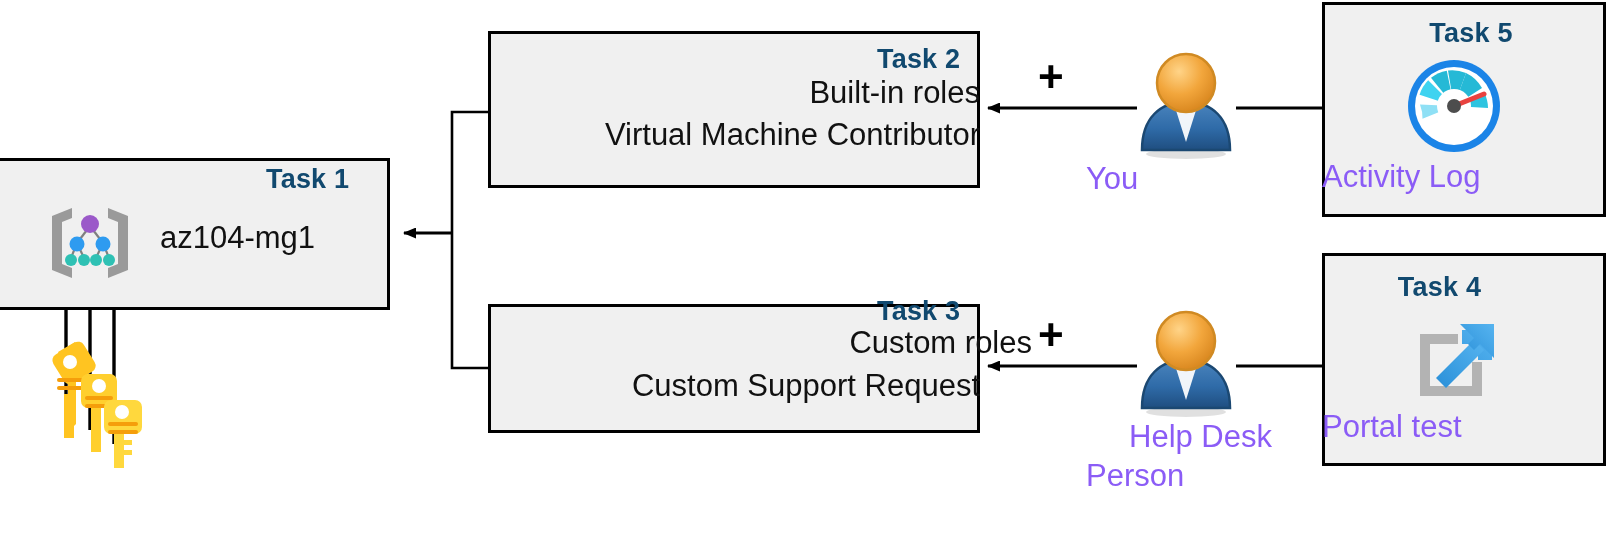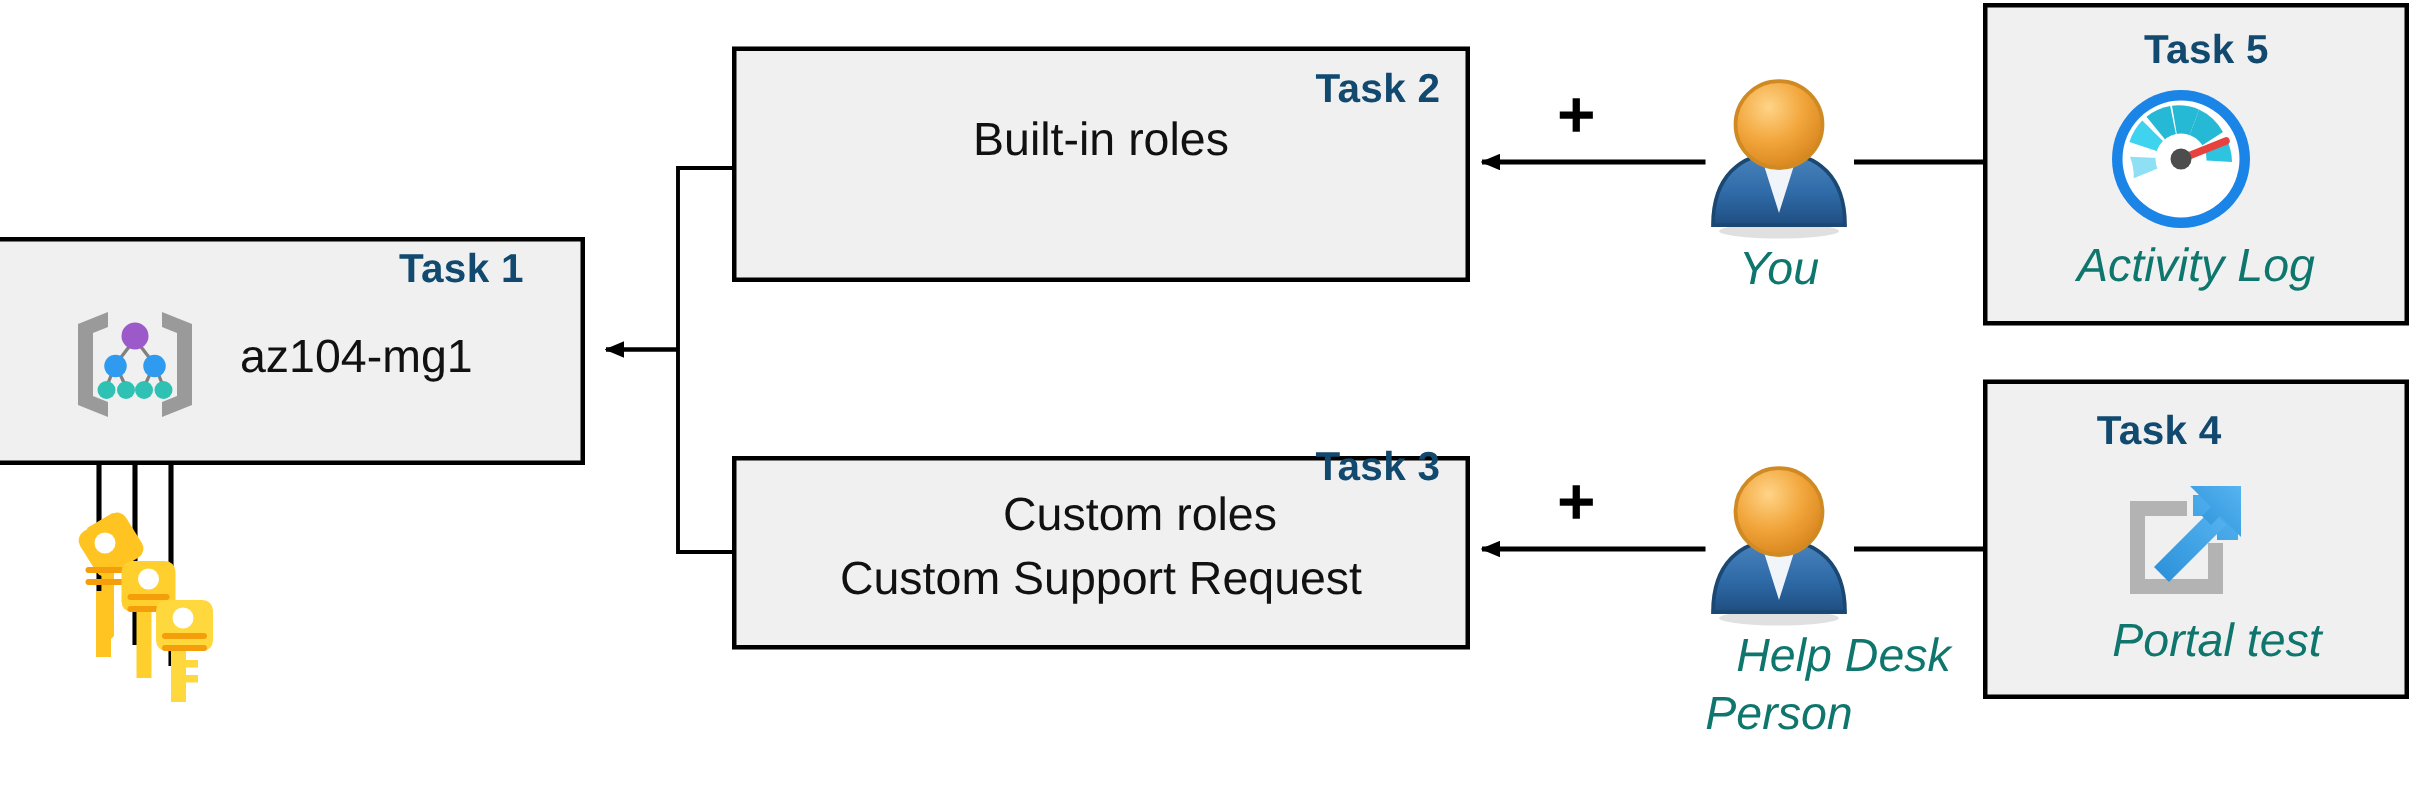--- a/index.html
+++ b/index.html
@@ -30,31 +30,30 @@
     font-weight: bold;
     font-size: 27px;
     letter-spacing: .2px;
     white-space: nowrap;
   }
   .box-text {
     position: absolute;
     color: #111111;
     font-size: 31px;
     line-height: 1.32;
-    text-align: center;
+    text-align: right;
     white-space: nowrap;
   }
   .caption {
     position: absolute;
-    color: #0f766e;
+    color: #8b5cf6;
     font-size: 31px;
     line-height: 1.20;
-    text-align: center;
+    text-align: left;
     white-space: nowrap;
-    font-style: italic;
   }
   .plus {
     position: absolute;
     color: #000000;
     font-size: 44px;
     font-weight: bold;
     line-height: 1;
   }
   svg.layer {
     position: absolute;
@@ -162,20 +161,21 @@
         <rect x="36" y="42" width="10" height="34" fill="#ffd83d"></rect>
         <rect x="46" y="48" width="8" height="5" fill="#ffd83d"></rect>
         <rect x="46" y="58" width="8" height="5" fill="#ffd83d"></rect>
       </g>
     </svg>
   </div>
 
   <div class="box" style="left:488px; top:31px; width:492px; height:157px;"></div>
   <div class="task-label" style="left:877px; top:44px;">Task 2</div>
   <div class="box-text" style="left:488px; top:73px; width:492px;">Built-in roles</div>
+  <div class="box-text" style="left:488px; top:115px; width:492px;">Virtual Machine Contributor</div>
 
   <div class="box" style="left:488px; top:304px; width:492px; height:129px;"></div>
   <div class="task-label" style="left:877px; top:296px;">Task 3</div>
   <div class="box-text" style="left:488px; top:323px; width:544px;">Custom roles</div>
   <div class="box-text" style="left:488px; top:366px; width:492px;">Custom Support Request</div>
 
   <div class="plus" style="left:1038px; top:55px;">+</div>
   <div class="plus" style="left:1038px; top:313px;">+</div>
 
   <div class="icon-wrap" style="left:1134px; top:50px; width:104px; height:110px;">

